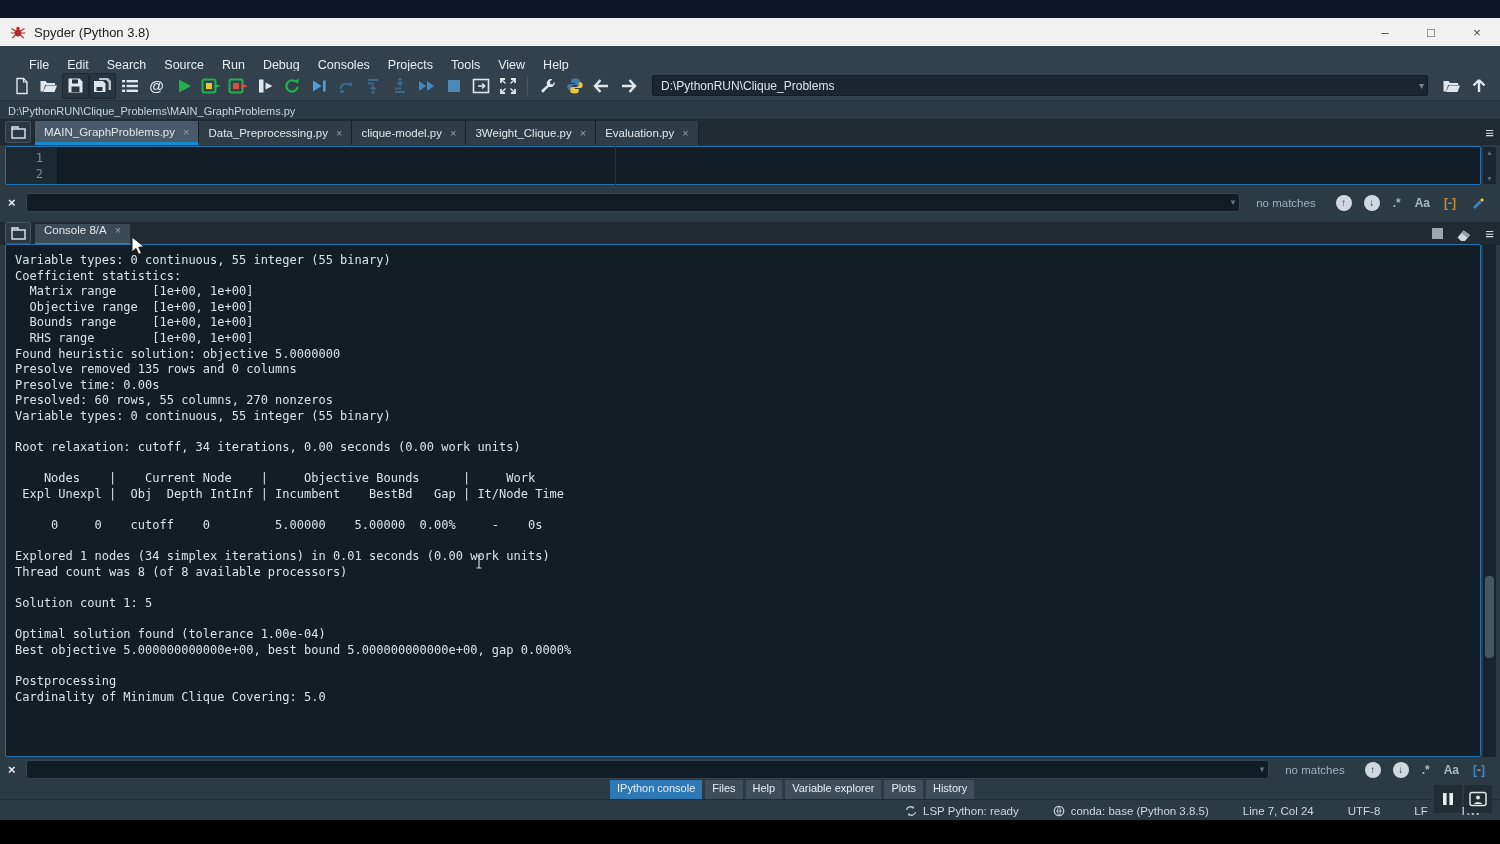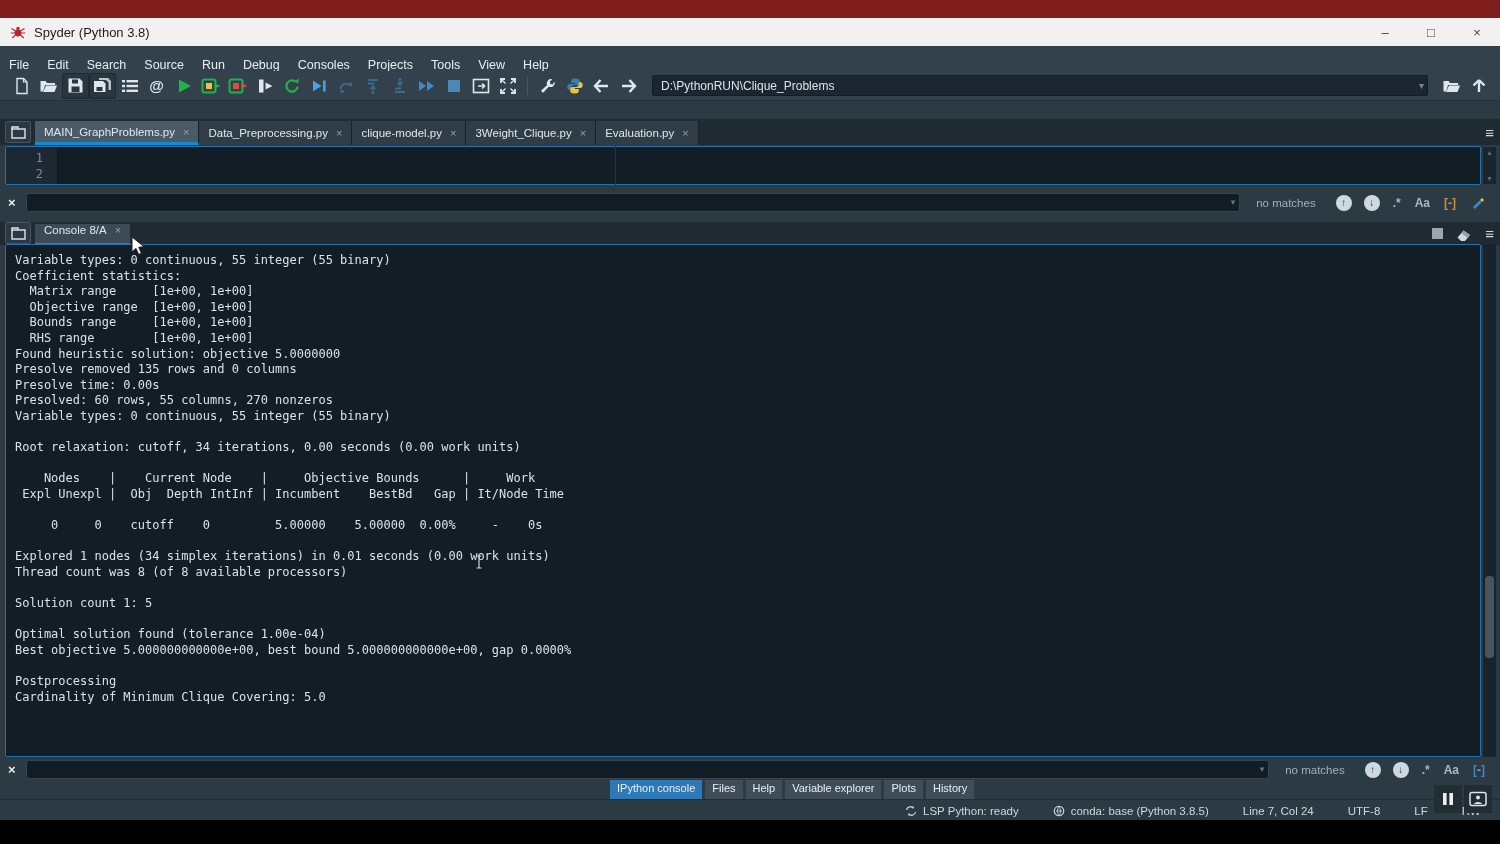--- a/index.html
+++ b/index.html
@@ -1,29 +1,29 @@
 <!DOCTYPE html>
 <html><head>
 <meta charset="utf-8">
 <style>
   * { margin:0; padding:0; box-sizing:border-box; }
   html,body { background:#000; }
   body { font-family:"Liberation Sans", sans-serif; }
-  .stage { position:relative; width:1500px; height:844px; background:#7f1d1d; overflow:hidden; }
+  .stage { position:relative; width:1500px; height:844px; background:#0f172a; overflow:hidden; }
 
   
   .titlebar { position:absolute; left:0; top:18px; width:100%; height:28px; background:#f1f1f1; display:flex; align-items:center; }
   .titlebar .app-title { font-size:13px; color:#1c1c1c; margin-left:8px; }
   .spider { margin-left:10px; }
   .wincontrols { position:absolute; right:0; top:0; height:28px; display:flex; }
   .wbtn { width:46px; height:28px; display:flex; align-items:center; justify-content:center; color:#444; font-size:13px; }
 
   
   .chrome { position:absolute; left:0; top:46px; width:100%; height:774px; background:#2c3a44; }
-  .menubar { position:absolute; left:0; top:0; width:100%; height:39px; background:#32414b; display:flex; align-items:center; padding-left:0; border-bottom:1px solid #26323b; }
+  .menubar { position:absolute; left:0; top:0; width:100%; height:39px; background:#32414b; display:flex; align-items:center; padding-left:20px; border-bottom:1px solid #26323b; }
   .menu-item { padding:0 9px; font-size:12.5px; color:#e6edf2; cursor:default; }
   .menu-item u { text-underline-offset:2px; }
 
   .toolbar { position:absolute; left:0; top:25px; width:100%; height:30px; background:#32414b; display:flex; align-items:center; padding:0 8px; border-bottom:1px solid #26323b; }
   .ibtn { width:27px; height:26px; display:flex; align-items:center; justify-content:center; flex:0 0 auto; }
   .ibtn.boxed { background:#29353f; border:1px solid #1e2932; border-radius:2px; }
   .tsep { width:1px; height:18px; background:#4a5864; margin:0 6px; flex:0 0 auto; }
   .glyph { color:#dfe7ec; font-size:15px; font-weight:bold; }
   .path-input { flex:1; height:21px; margin:0 10px 0 10px; background:#1b2631; border:1px solid #141d25; border-radius:2px; color:#dce4ea; font-size:12px; padding:0 16px 0 8px; font-family:"Liberation Sans",sans-serif; }
   .path-wrap { position:relative; flex:1; display:flex; }
@@ -278,20 +278,23 @@
             <path d="M7 8.5h11L15.5 15H4z" fill="#dfe7ec"></path>
           </svg>
         </div>
       <div class="ibtn">
           <svg width="16" height="18" viewBox="0 0 16 18">
             <path d="M8 15V3M8 3L2.5 8.5M8 3l5.5 5.5" fill="none" stroke="#dfe7ec" stroke-width="2.4"></path>
           </svg>
         </div>
     </div>
 
+    <div class="breadcrumb-row">
+      <span>D:\PythonRUN\Clique_Problems\MAIN_GraphProblems.py</span>
+    </div>
 
     <div class="etabbar">
       <div class="browse-btn">
         <svg width="15" height="13" viewBox="0 0 15 13">
             <rect x="1" y="3" width="13" height="9" fill="none" stroke="#dfe7ec" stroke-width="1.4"></rect>
             <path d="M1 3V1h6v2" fill="none" stroke="#dfe7ec" stroke-width="1.4"></path>
           </svg>
       </div>
       <div style="display:flex;align-items:center;">
           <div class="etab active">

